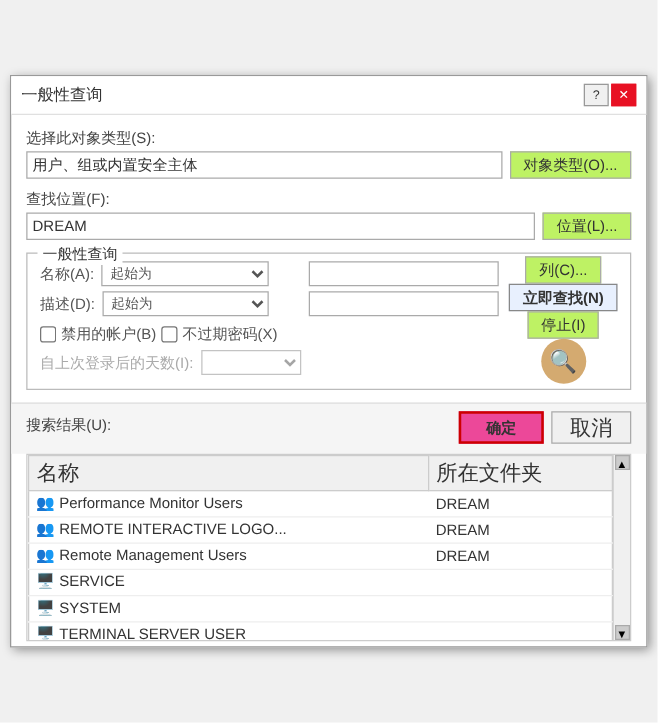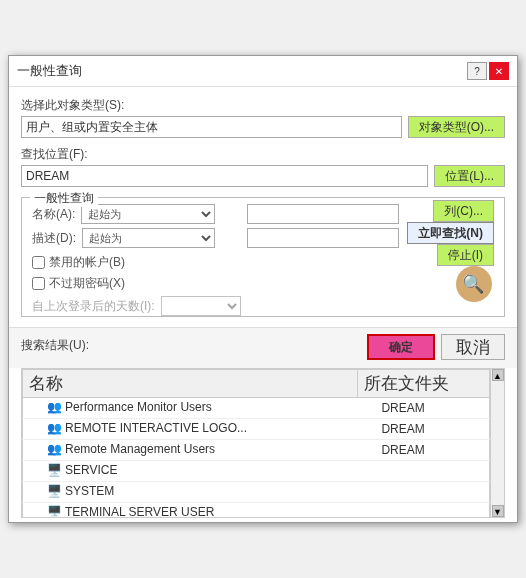--- a/index.html
+++ b/index.html
@@ -127,21 +127,21 @@
     .form-text {
       height: 20px;
       border: 1px solid #aaa;
       font-size: 11px;
       background: #fff;
       padding: 0 4px;
       grid-column: span 1;
     }
     .checkboxes {
       display: flex;
-      flex-direction: column;
+      flex-direction: row;
       gap: 4px;
       margin-top: 6px;
     }
     .checkbox-row {
       display: flex;
       align-items: center;
       gap: 4px;
       color: #555;
     }
     .checkbox-row input[type="checkbox"] {
@@ -159,21 +159,21 @@
       height: 20px;
       border: 1px solid #aaa;
       font-size: 11px;
       background: #fff;
       width: 80px;
     }
     .right-buttons {
       display: flex;
       flex-direction: column;
       gap: 0;
-      align-items: flex-end;
+      align-items: center;
     }
     .section-row {
       display: flex;
       gap: 8px;
       align-items: flex-start;
     }
     .section-left { flex: 1; }
     .icon-area {
       width: 40px;
       display: flex;
@@ -235,21 +235,21 @@
       background: #f0f0f0;
       border: 1px solid #ccc;
       padding: 2px 6px;
       text-align: left;
       font-weight: normal;
       color: #333;
       font-size: 17px;
     }
     .results-table td {
       border-bottom: 1px solid #eee;
-      padding: 2px 24px;
+      padding: 2px 6px;
       font-size: 12px;
       color: #333;
       white-space: nowrap;
     }
     .scrollbar-area {
       width: 14px;
       background: #f0f0f0;
       border-left: 1px solid #ccc;
       display: flex;
       flex-direction: column;

